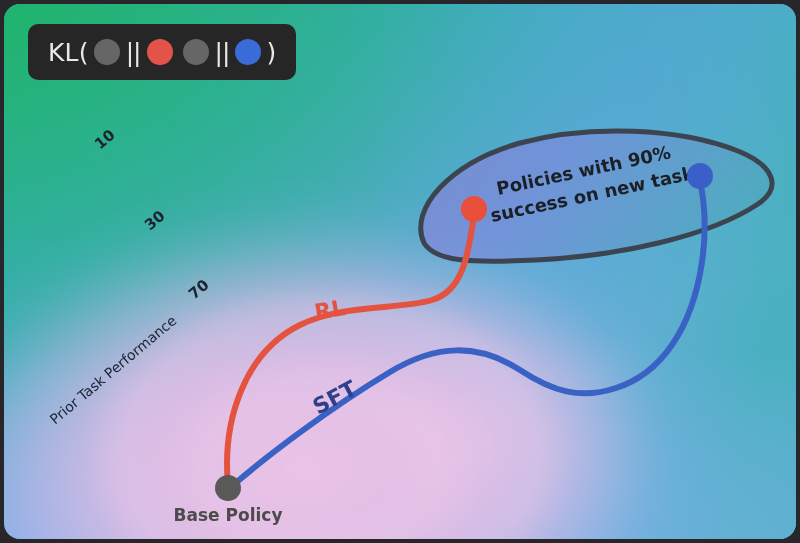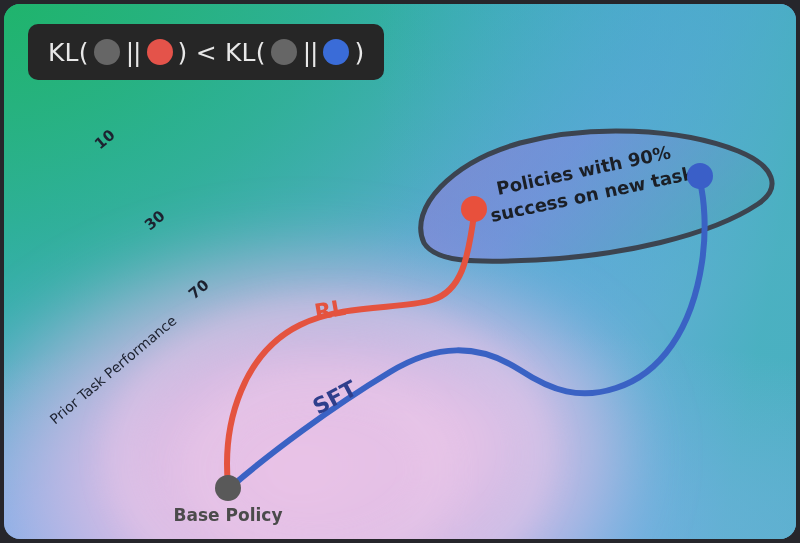--- a/index.html
+++ b/index.html
@@ -182,20 +182,19 @@
       <circle cx="474" cy="209" r="13" fill="#e8503c"></circle>
       <circle cx="700" cy="176" r="13" fill="#3a5fc8"></circle>
     </g>
   </svg>
 
   <div class="legend-box">
     <span class="legend-text">KL(</span>
     <span class="legend-dot" style="background:#666666"></span>
     <span class="legend-bars">||</span>
     <span class="legend-dot" style="background:#e4534a"></span>
-    <span class="legend-text">) &lt; KL(</span>
     <span class="legend-dot" style="background:#666666"></span>
     <span class="legend-bars">||</span>
     <span class="legend-dot" style="background:#3a6cd8"></span>
     <span class="legend-text">)</span>
   </div>
 
 </div>
 
 </body></html>

